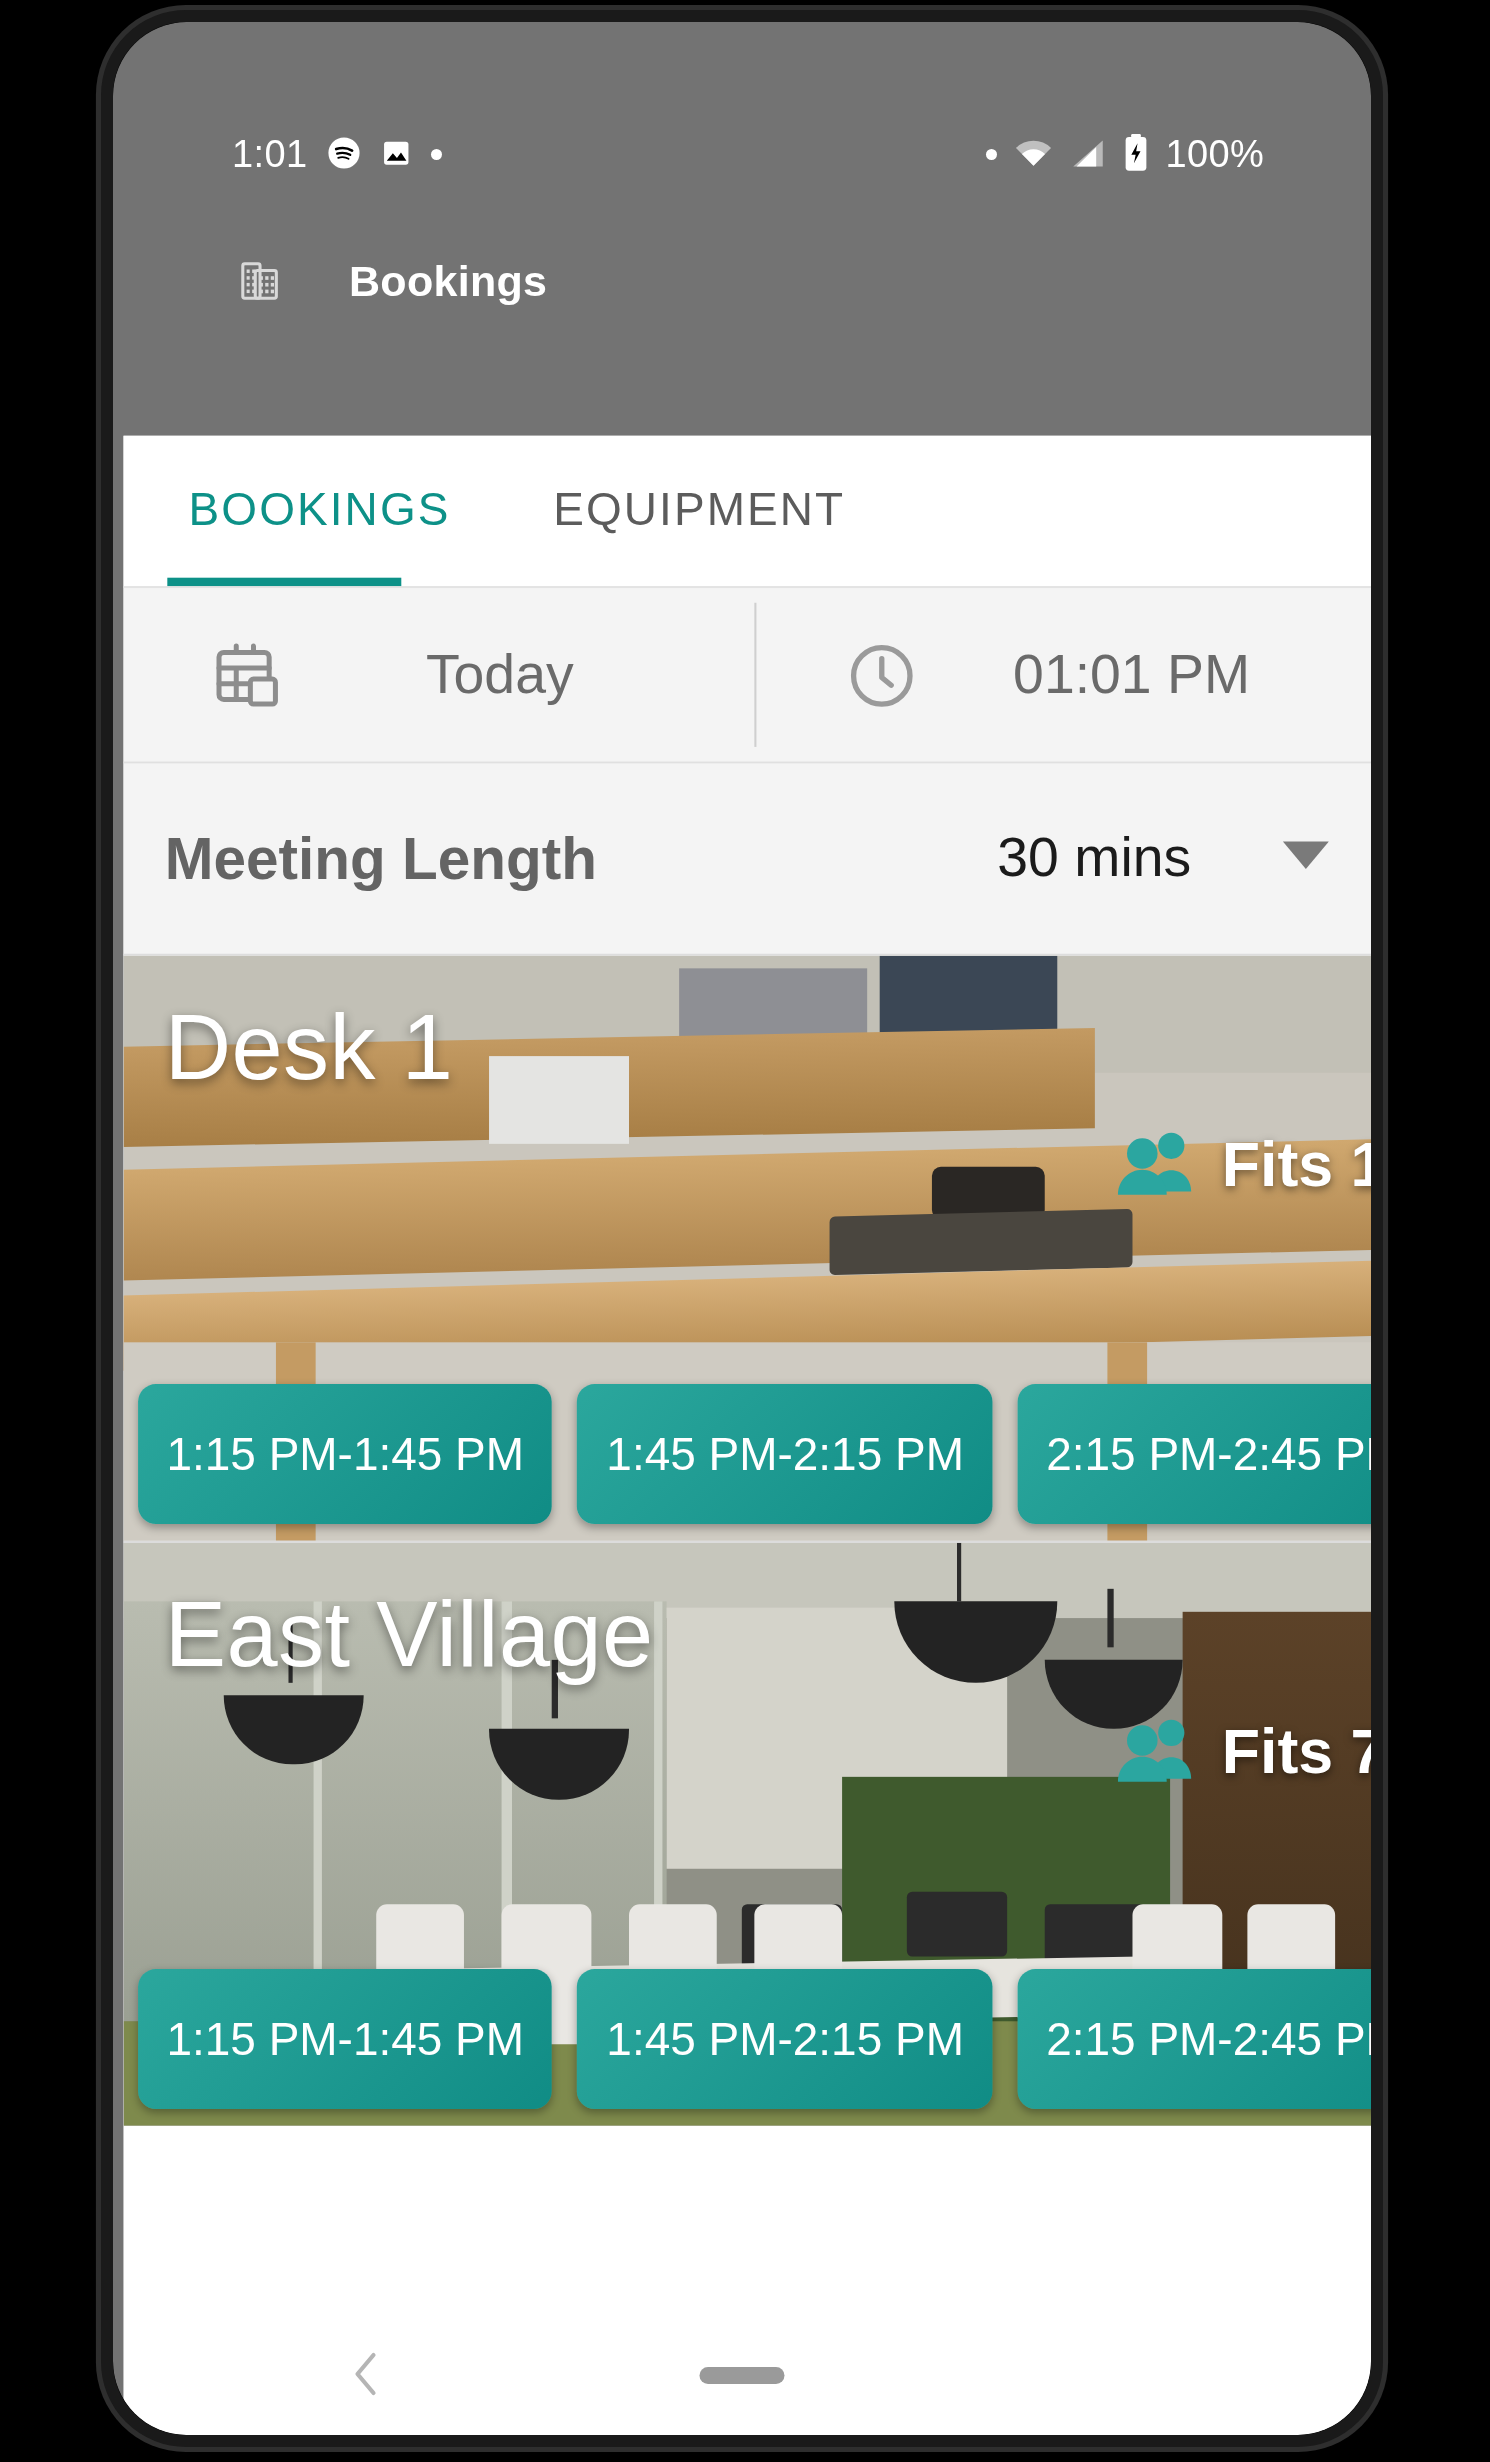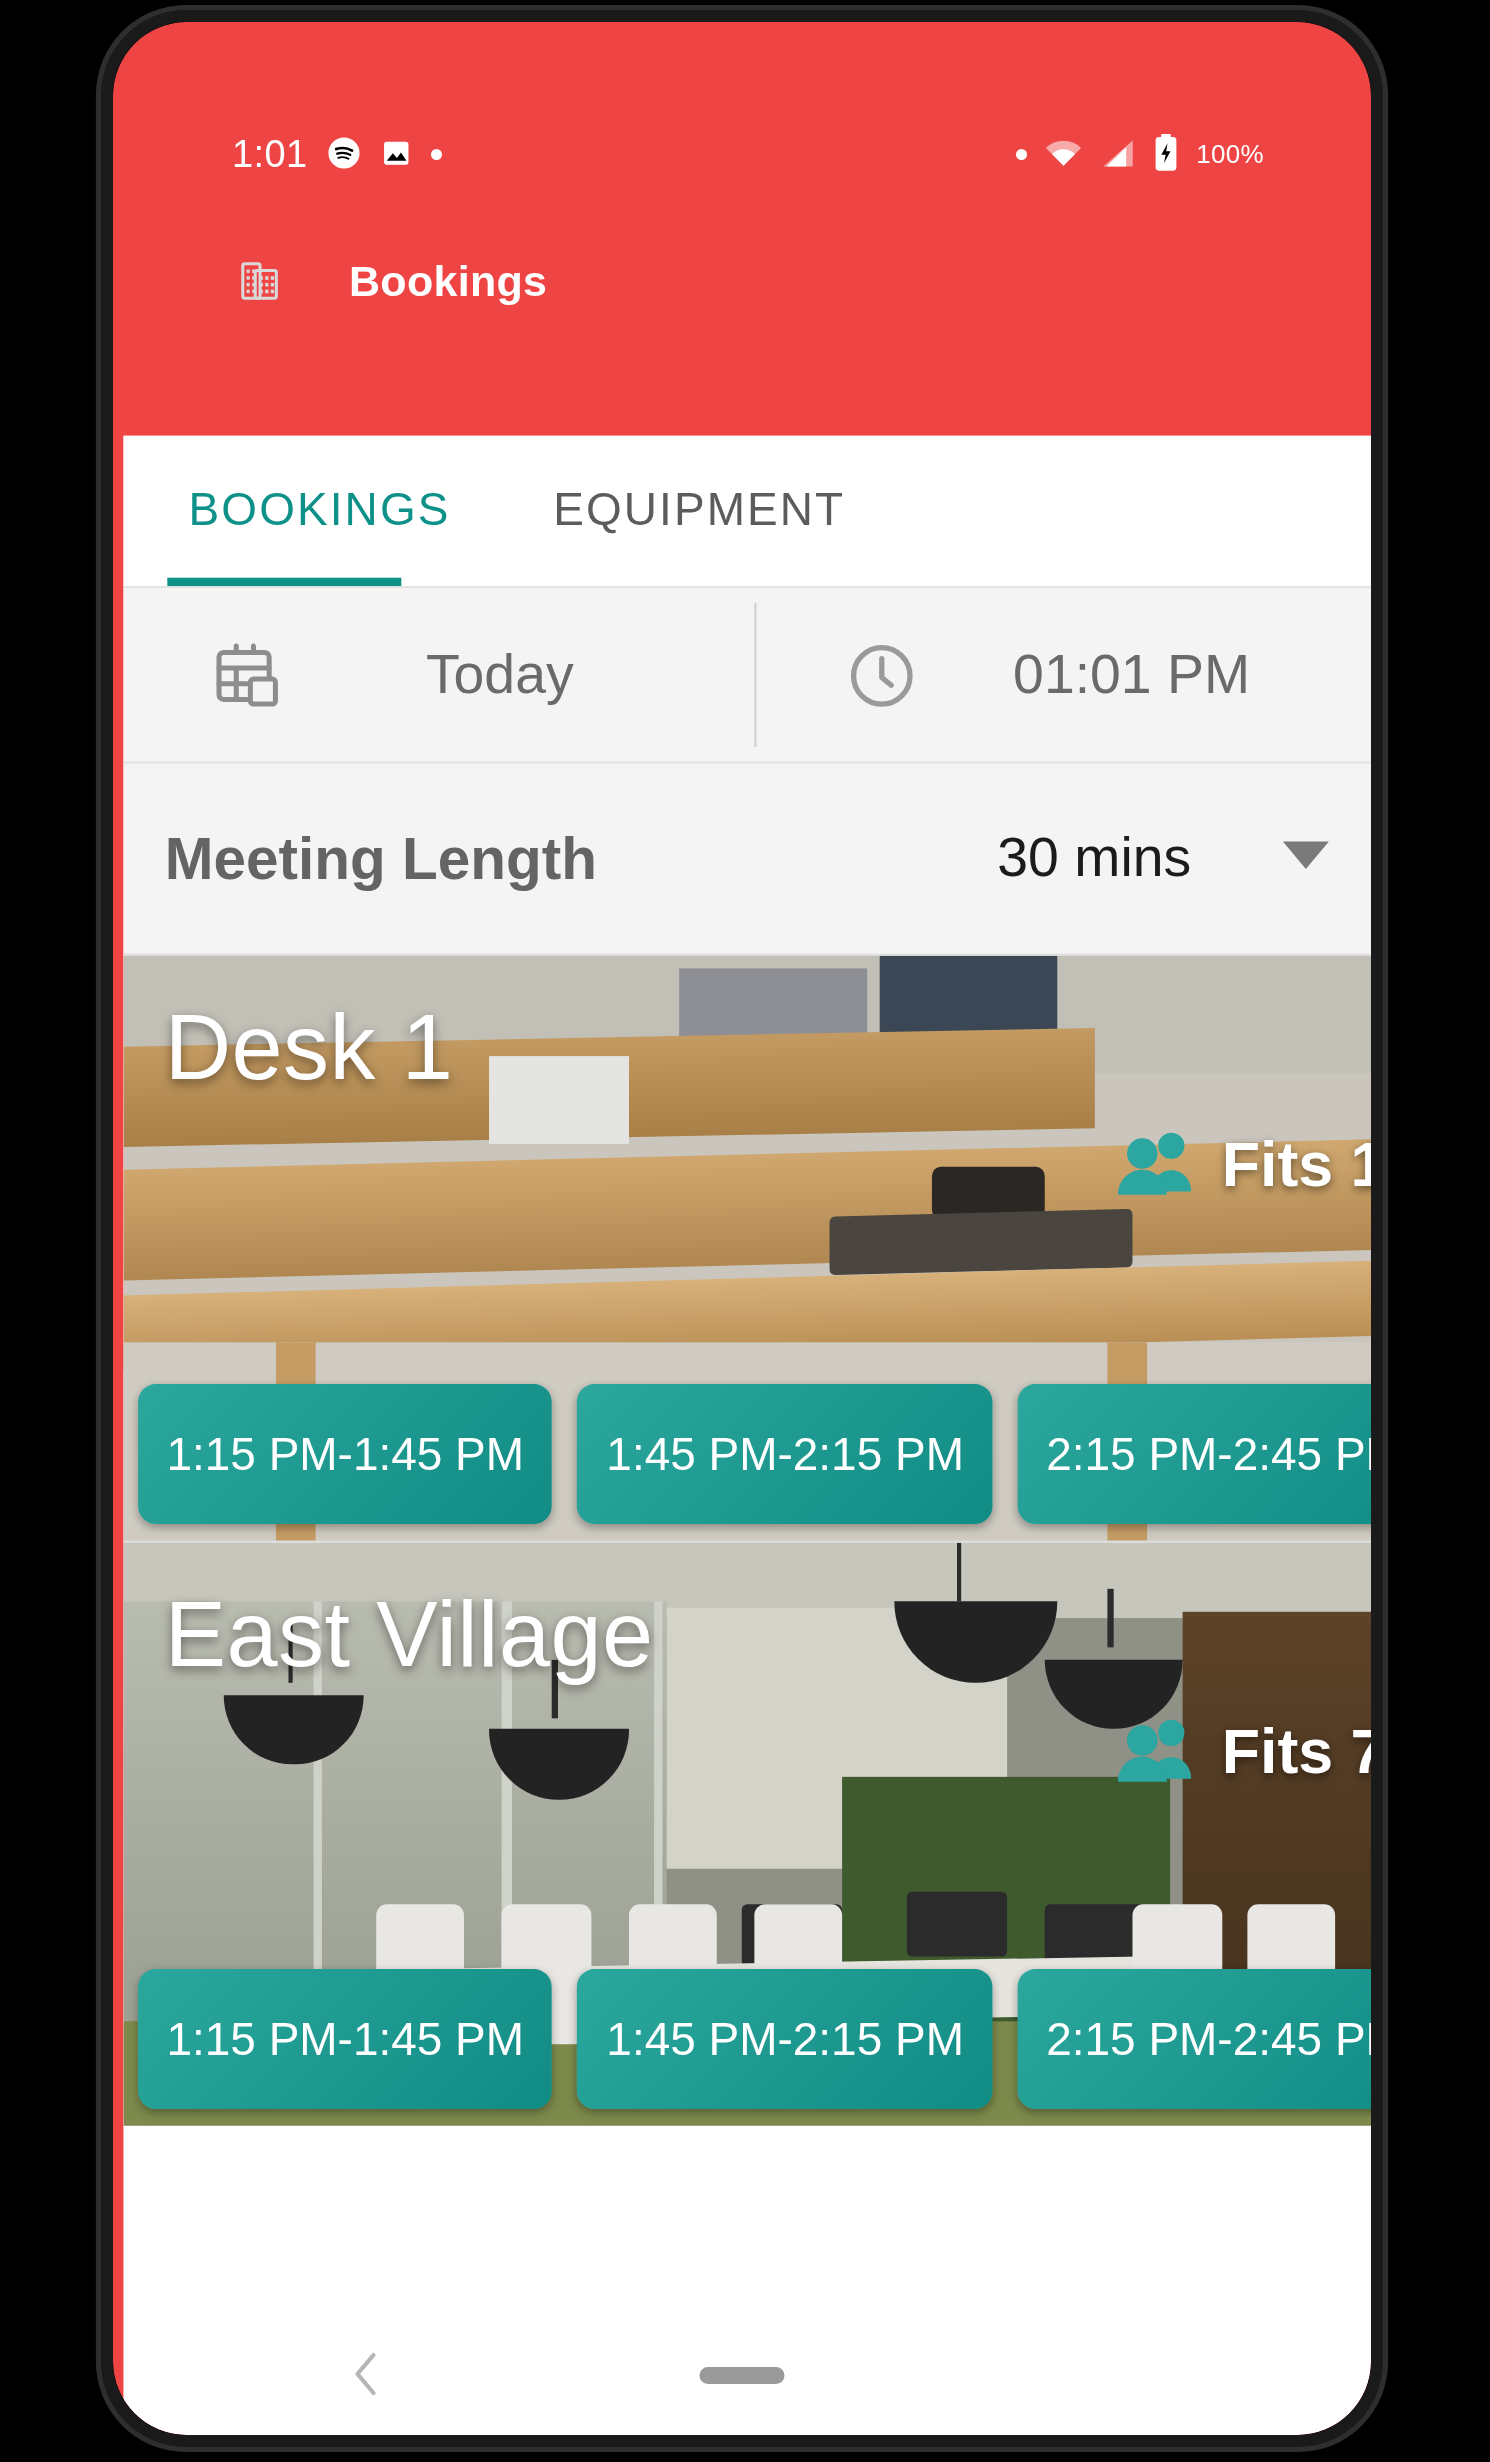--- a/index.html
+++ b/index.html
@@ -15,34 +15,34 @@
     position:absolute; left:101px; top:10.3px;
     width:1282px; height:2437px;
     background:#0a0a0a;
     border:12px solid #1a1a1a;
     border-radius:85px;
     box-shadow:0 0 0 5.1px #2e2e2e, 0 0 34px rgba(0,0,0,.9);
     overflow:hidden;
   }
   #screen{
     position:absolute; left:0; top:0; right:0; bottom:0;
-    background:#ef4444;
+    background:#737373;
     border-radius:74px;
     overflow:hidden;
   }
 
   
   #status-bar{
     position:absolute; left:0; top:94px; width:100%; height:77px;
     display:flex; align-items:center; color:#fff;
   }
   #status-left{ display:flex; align-items:center; gap:19px; margin-left:119px; }
   #status-time{ font-size:38px; font-weight:500; letter-spacing:0.4px; }
   #status-right{ display:flex; align-items:center; gap:17px; margin-left:auto; margin-right:107px; }
-  #battery-pct{ font-size:26px; font-weight:500; letter-spacing:0.3px; }
+  #battery-pct{ font-size:38px; font-weight:500; letter-spacing:0.3px; }
   .dot-icon{ width:11px; height:11px; border-radius:50%; background:#fff; display:inline-block; }
 
   
   #app-bar{
     position:absolute; left:0; top:212px; width:100%; height:94px;
     display:flex; align-items:center;
   }
   #app-icon{ margin-left:125px; width:46px; height:46px; display:flex; align-items:center; justify-content:center; }
   #app-title{ margin-left:65px; color:#fff; font-size:43px; font-weight:bold; letter-spacing:0.3px; }
 

